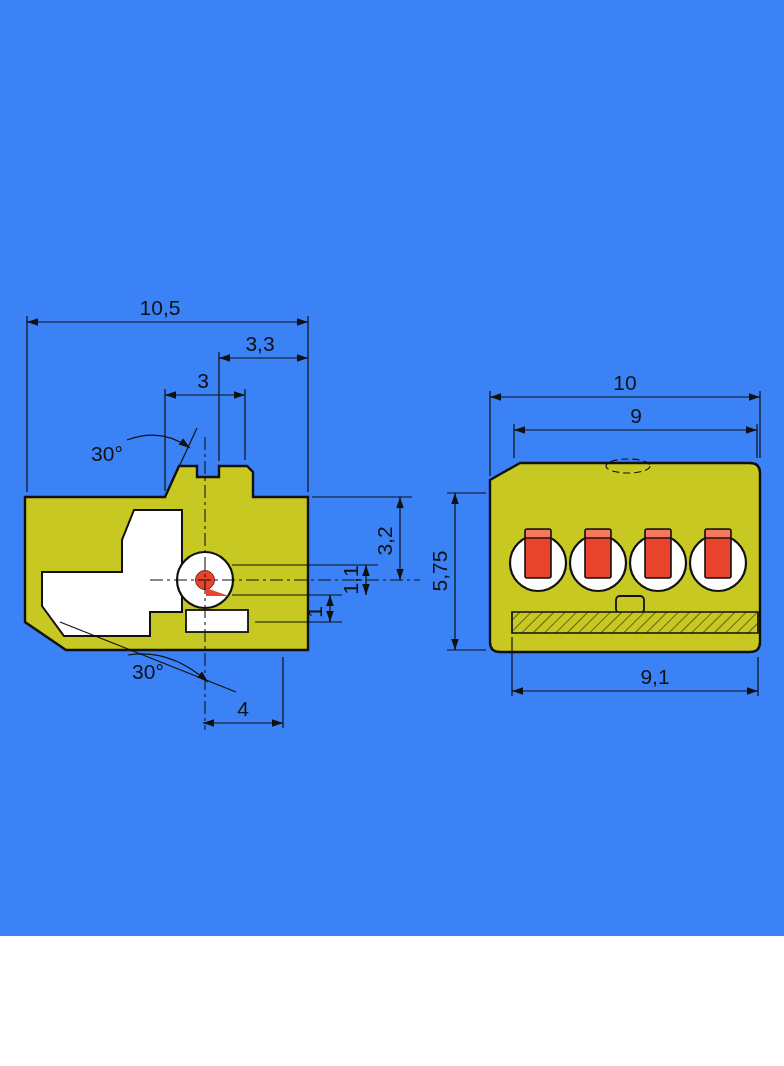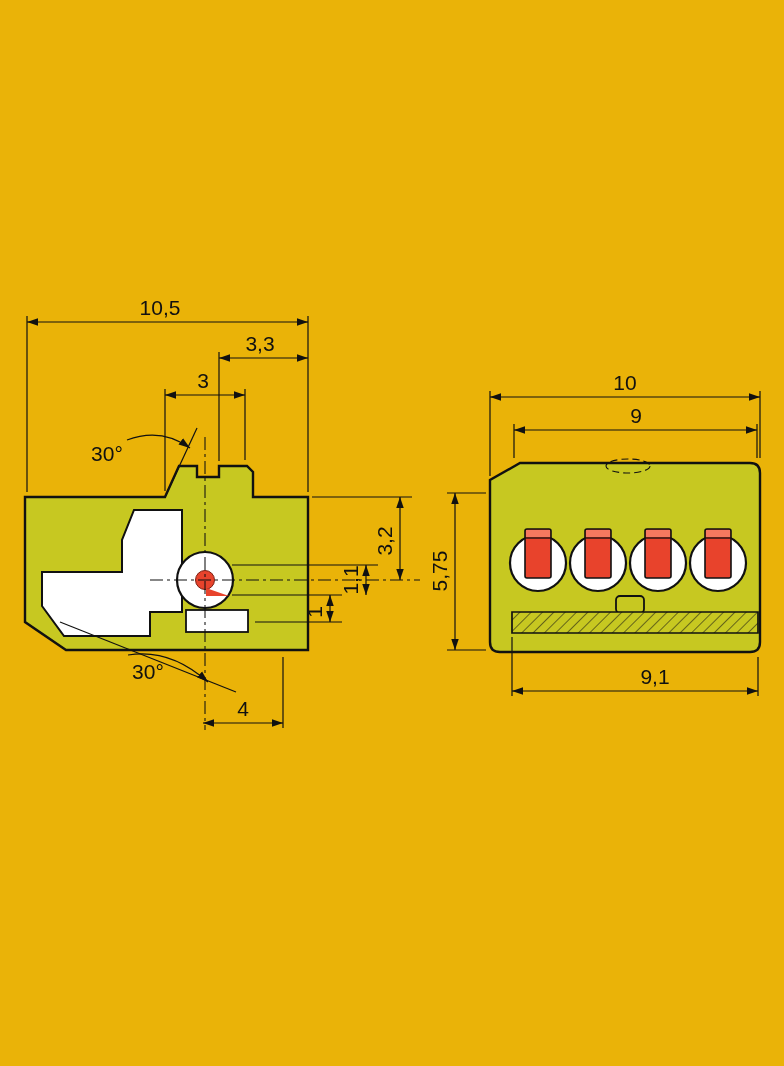--- a/index.html
+++ b/index.html
@@ -1,16 +1,16 @@
 <!DOCTYPE html>
 <html><head>
 <meta charset="utf-8">
 <style>
   html,body{margin:0;padding:0;background:#ffffff;}
-  .page{position:relative;width:784px;height:1066px;background:#eab308;overflow:hidden;}
+  .page{position:relative;width:784px;height:936px;background:#3b82f6;overflow:hidden;}
   svg{display:block;}
   .dim{stroke:#111;stroke-width:1.2;fill:none;}
   .thin{stroke:#111;stroke-width:1.3;fill:none;}
   .cl{stroke:#111;stroke-width:1.05;fill:none;stroke-dasharray:13 4 3 4;}
   .dash{stroke:#111;stroke-width:1.1;fill:none;stroke-dasharray:7 4;}
   text.lab{font-family:"Liberation Sans", sans-serif;font-size:21px;fill:#111;}
 </style>
 </head>
 <body>
 

